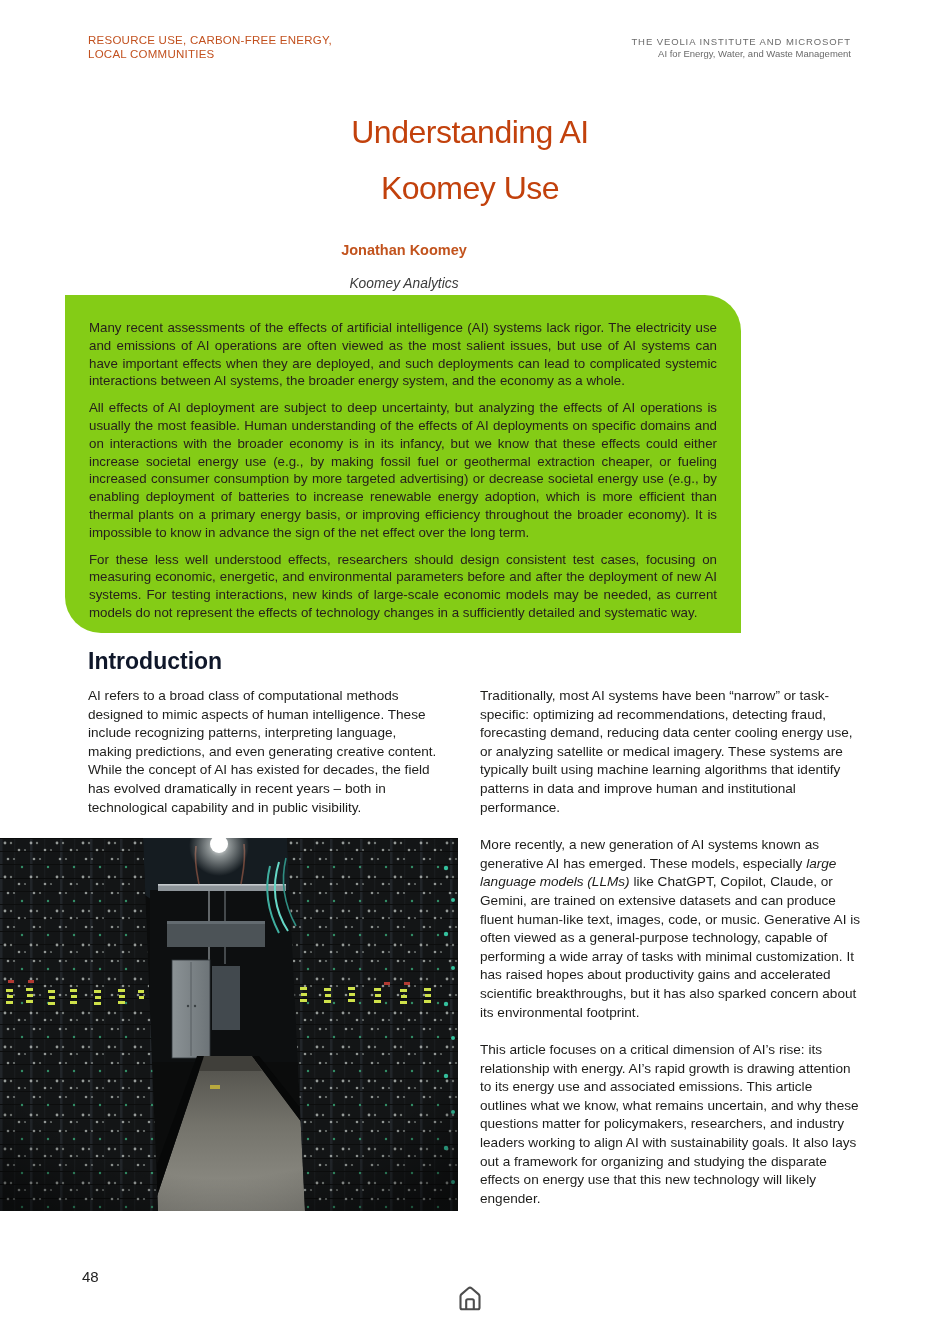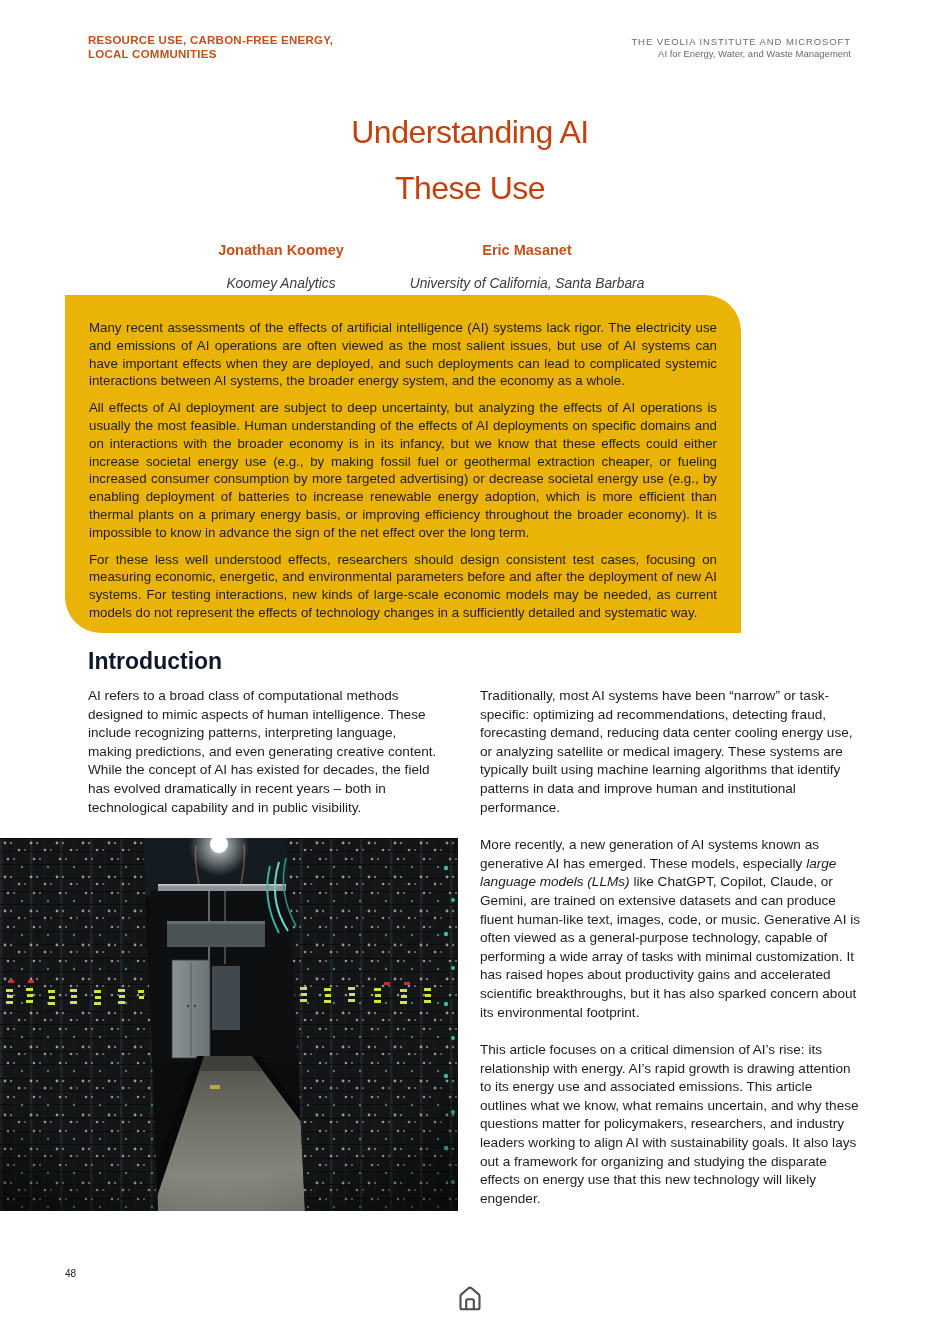--- a/index.html
+++ b/index.html
@@ -6,21 +6,21 @@
   html,body { margin:0; padding:0; background:#e9e9e9; }
   .page {
     position:relative; width:940px; height:1329px; margin:0 auto;
     background:#ffffff; font-family:"Liberation Sans", sans-serif;
     overflow:hidden; color:#1d1d1b;
   }
 
   
   .header-left {
     position:absolute; left:88px; top:33px;
-    color:#c2511f; font-size:11.5px; font-weight:bold;
+    color:#c2511f; font-size:11.5px; font-weight:normal;
     line-height:14px; letter-spacing:.25px;
   }
   .header-right {
     position:absolute; right:89px; top:36px; text-align:right;
     color:#6a6a6a; font-size:9.5px; line-height:12px;margin-left:44px;
   }
   .header-right .hr1 { letter-spacing:.9px; }
 
   
   .title {
@@ -29,21 +29,21 @@
     letter-spacing:-.5px;
   }
   .authors { position:absolute; left:0; top:241px; width:808px; display:flex; justify-content:center; }
   .author { width:246px; text-align:center; }
   .author-name { color:#c2531d; font-weight:bold; font-size:14.5px; line-height:18px; }
   .author-aff  { color:#3c3c3c; font-style:italic; font-size:13.8px; line-height:17px; margin-top:16px; }
 
   
   .abstract {
     position:absolute; left:65px; top:295px; width:676px; height:338px;
-    background:#eab308; border-radius:0 36px 0 36px;
+    background:#84cc16; border-radius:0 36px 0 36px;
     padding:24px 24px 0 24px;
   }
   .abstract p {
     margin:0 0 9px 0; font-size:13.3px; line-height:17.8px;
     text-align:justify; color:#27211c;
   }
 
   
   .intro-heading {
     position:absolute; left:88px; top:648px;
@@ -58,50 +58,46 @@
     font-size:13.6px; line-height:18.6px;
   }
   .col-right p { margin:0 0 19px 0; }
   .it { font-style:italic; }
 
   
   .photo { position:absolute; left:0; top:838px; width:458px; height:373px; }
   .photo svg { display:block; width:458px; height:373px; }
 
   
-  .page-number { position:absolute; left:65px; top:1268px; font-size:10px; color:#222; }
+  .page-number { position:absolute; left:82px; top:1268px; font-size:15px; color:#222; }
   .home-btn { position:absolute; left:454px; top:1283px; width:32px; height:30px; cursor:pointer; background:none; border:none; padding:0; }
 </style>
 </head>
 <body>
 
 <div class="page">
 
   <div class="header-left">
     <div>RESOURCE USE, CARBON-FREE ENERGY,</div>
     <div>LOCAL COMMUNITIES</div>
   </div>
   <div class="header-right">
     <div class="hr1">THE VEOLIA INSTITUTE AND MICROSOFT</div>
     <div>AI for Energy, Water, and Waste Management</div>
   </div>
 
   <div class="title">
     <div>Understanding AI</div>
-    <div>These Use</div>
+    <div>Koomey Use</div>
   </div>
 
   <div class="authors">
     <div class="author">
       <div class="author-name">Jonathan Koomey</div>
       <div class="author-aff">Koomey Analytics</div>
-    </div>
-    <div class="author">
-      <div class="author-name">Eric Masanet</div>
-      <div class="author-aff">University of California, Santa Barbara</div>
     </div>
   </div>
 
   <div class="abstract">
     <p>Many recent assessments of the effects of artificial intelligence (AI) systems lack rigor. The electricity use and emissions of AI operations are often viewed as the most salient issues, but use of AI systems can have important effects when they are deployed, and such deployments can lead to complicated systemic interactions between AI systems, the broader energy system, and the economy as a whole.</p>
     <p>All effects of AI deployment are subject to deep uncertainty, but analyzing the effects of AI operations is usually the most feasible. Human understanding of the effects of AI deployments on specific domains and on interactions with the broader economy is in its infancy, but we know that these effects could either increase societal energy use (e.g., by making fossil fuel or geothermal extraction cheaper, or fueling increased consumer consumption by more targeted advertising) or decrease societal energy use (e.g., by enabling deployment of batteries to increase renewable energy adoption, which is more efficient than thermal plants on a primary energy basis, or improving efficiency throughout the broader economy). It is impossible to know in advance the sign of the net effect over the long term.</p>
     <p>For these less well understood effects, researchers should design consistent test cases, focusing on measuring economic, energetic, and environmental parameters before and after the deployment of new AI systems. For testing interactions, new kinds of large-scale economic models may be needed, as current models do not represent the effects of technology changes in a sufficiently detailed and systematic way.</p>
   </div>
 
   <div class="intro-heading">Introduction</div>

